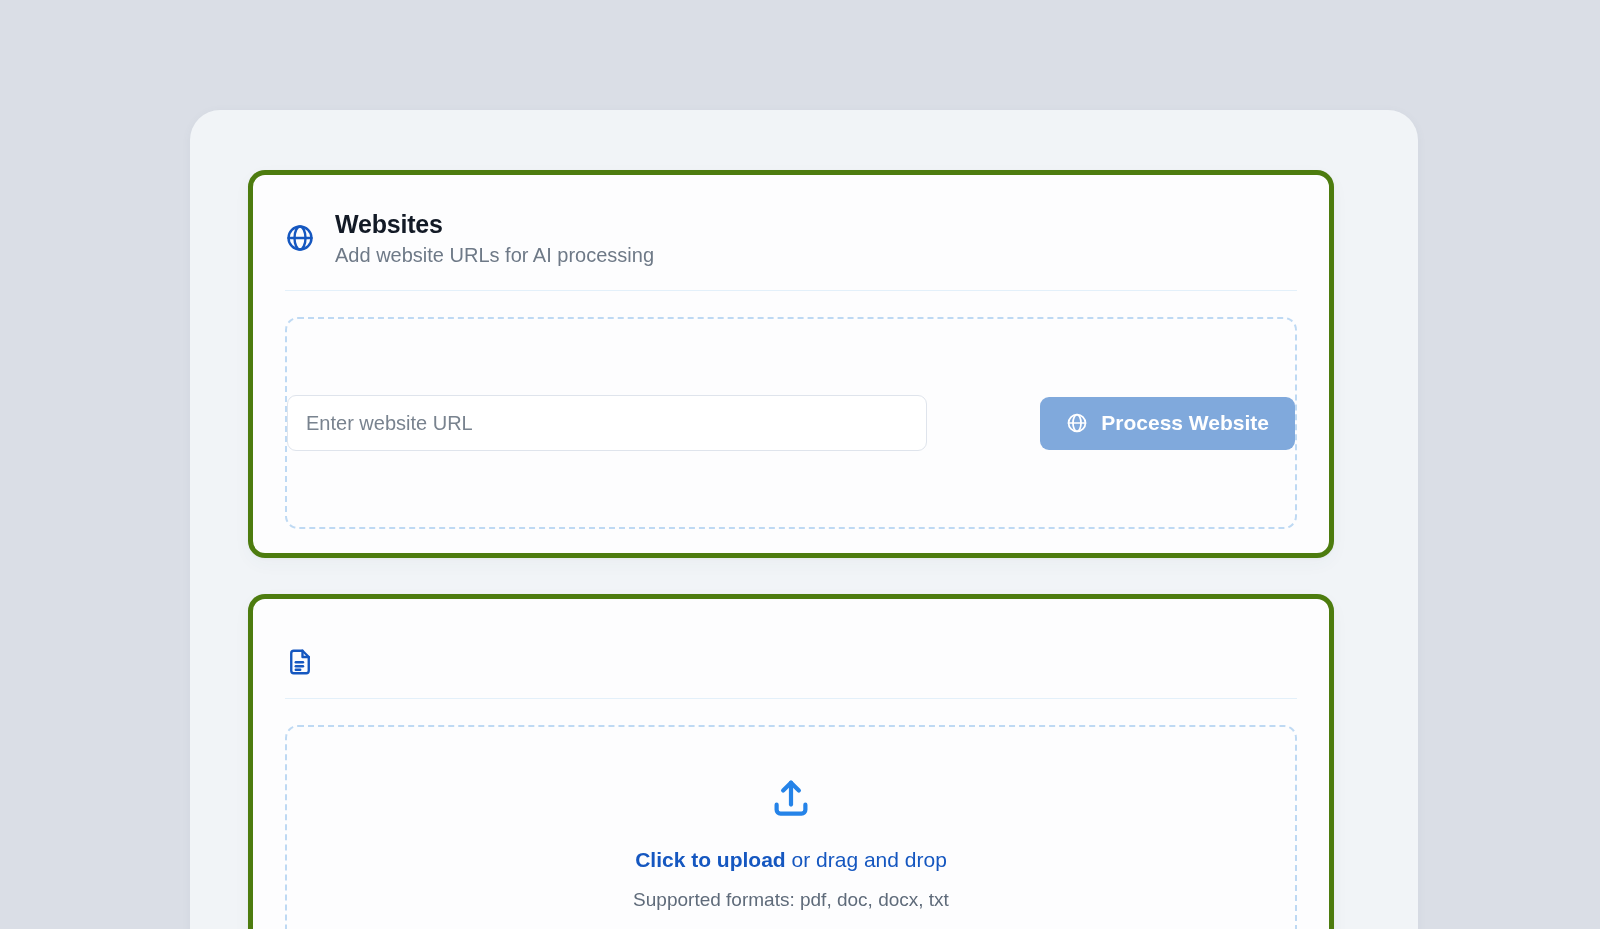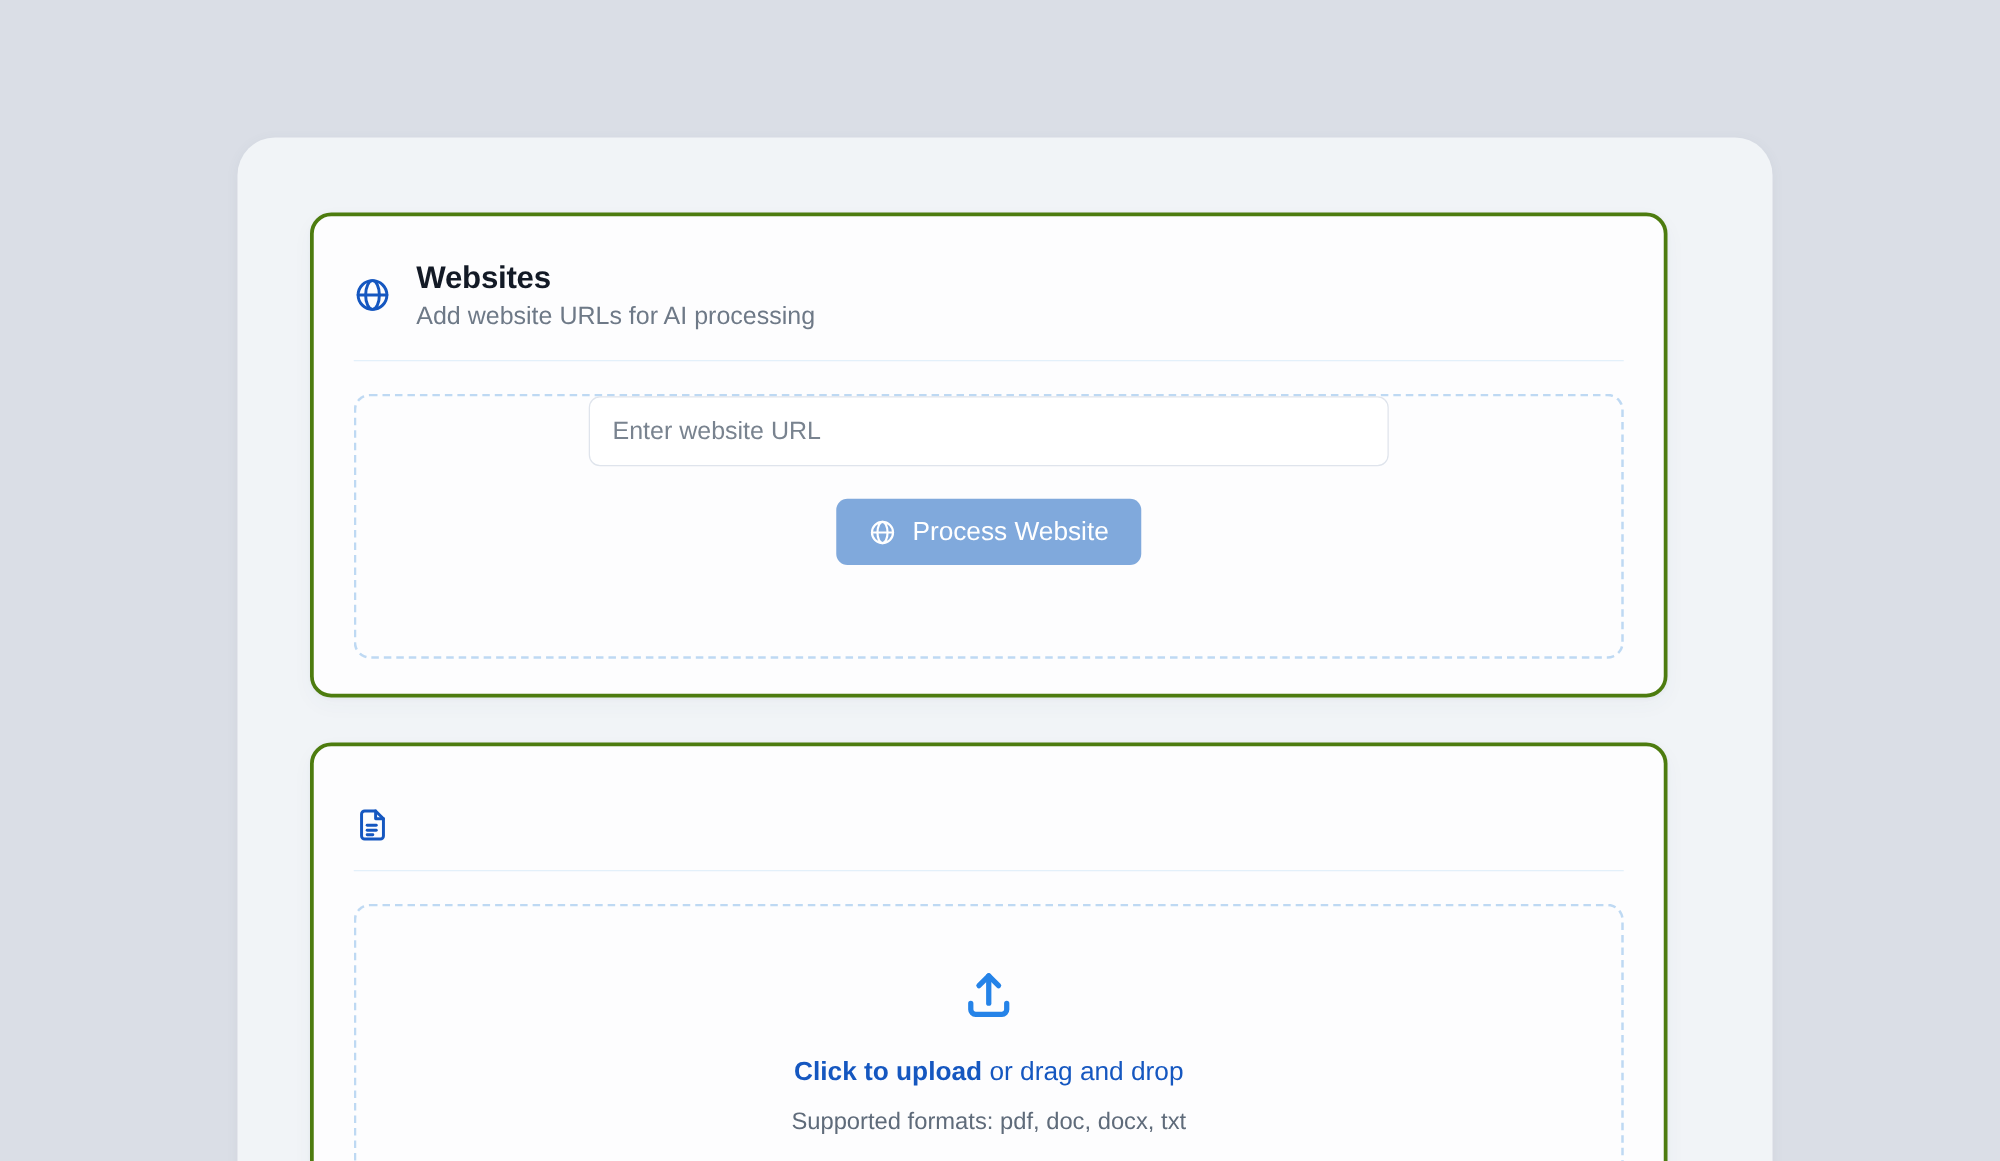--- a/index.html
+++ b/index.html
@@ -35,21 +35,21 @@
     border-radius: 30px 30px 0 0;
     box-shadow: 0 2px 10px rgba(80, 95, 120, 0.06);
   }
 
   
   .card {
     position: absolute;
     left: 58px;
     width: 1086px;
     background: #fdfdfe;
-    border: 3px solid #4d7c0f;
+    border: 5px solid #4d7c0f;
     border-radius: 17px;
     box-shadow: 0 1px 3px rgba(70, 90, 120, 0.05),
                 0 6px 18px rgba(70, 90, 120, 0.035);
   }
 
   .card--websites { top: 60px; height: 388px; }
   .card--documents { top: 484px; height: 400px; }
 
   
   .card-head {
@@ -96,23 +96,23 @@
   .dropzone {
     margin: 26px 32px 0 32px;
     border: 2px dashed #bed9f3;
     border-radius: 13px;
     background: transparent;
   }
 
   .dropzone--web {
     height: 212px;
     display: flex;
-    flex-direction: column;
+    flex-direction: row;
     align-items: center;
-    justify-content: flex-start;
+    justify-content: space-between;
     gap: 26px;
   }
 
   .dropzone--docs {
     height: 330px;
     display: flex;
     flex-direction: column;
     align-items: center;
     padding-top: 48px;
   }
@@ -139,21 +139,21 @@
     justify-content: center;
     gap: 13px;
     height: 53px;
     padding: 0 26px;
     border: none;
     border-radius: 9px;
     background: #80a9dc;
     color: #ffffff;
     font-family: "Liberation Sans", sans-serif;
     font-size: 21px;
-    font-weight: 400;
+    font-weight: 700;
     cursor: pointer;
   }
   .btn-icon { width: 22px; height: 22px; display: block; }
   .btn-icon svg { display: block; width: 22px; height: 22px; }
 
   
   .upload-icon { width: 46px; height: 46px; color: #2583e8; display: block; }
   .upload-icon svg { display: block; width: 46px; height: 46px; }
 
   .upload-line {

